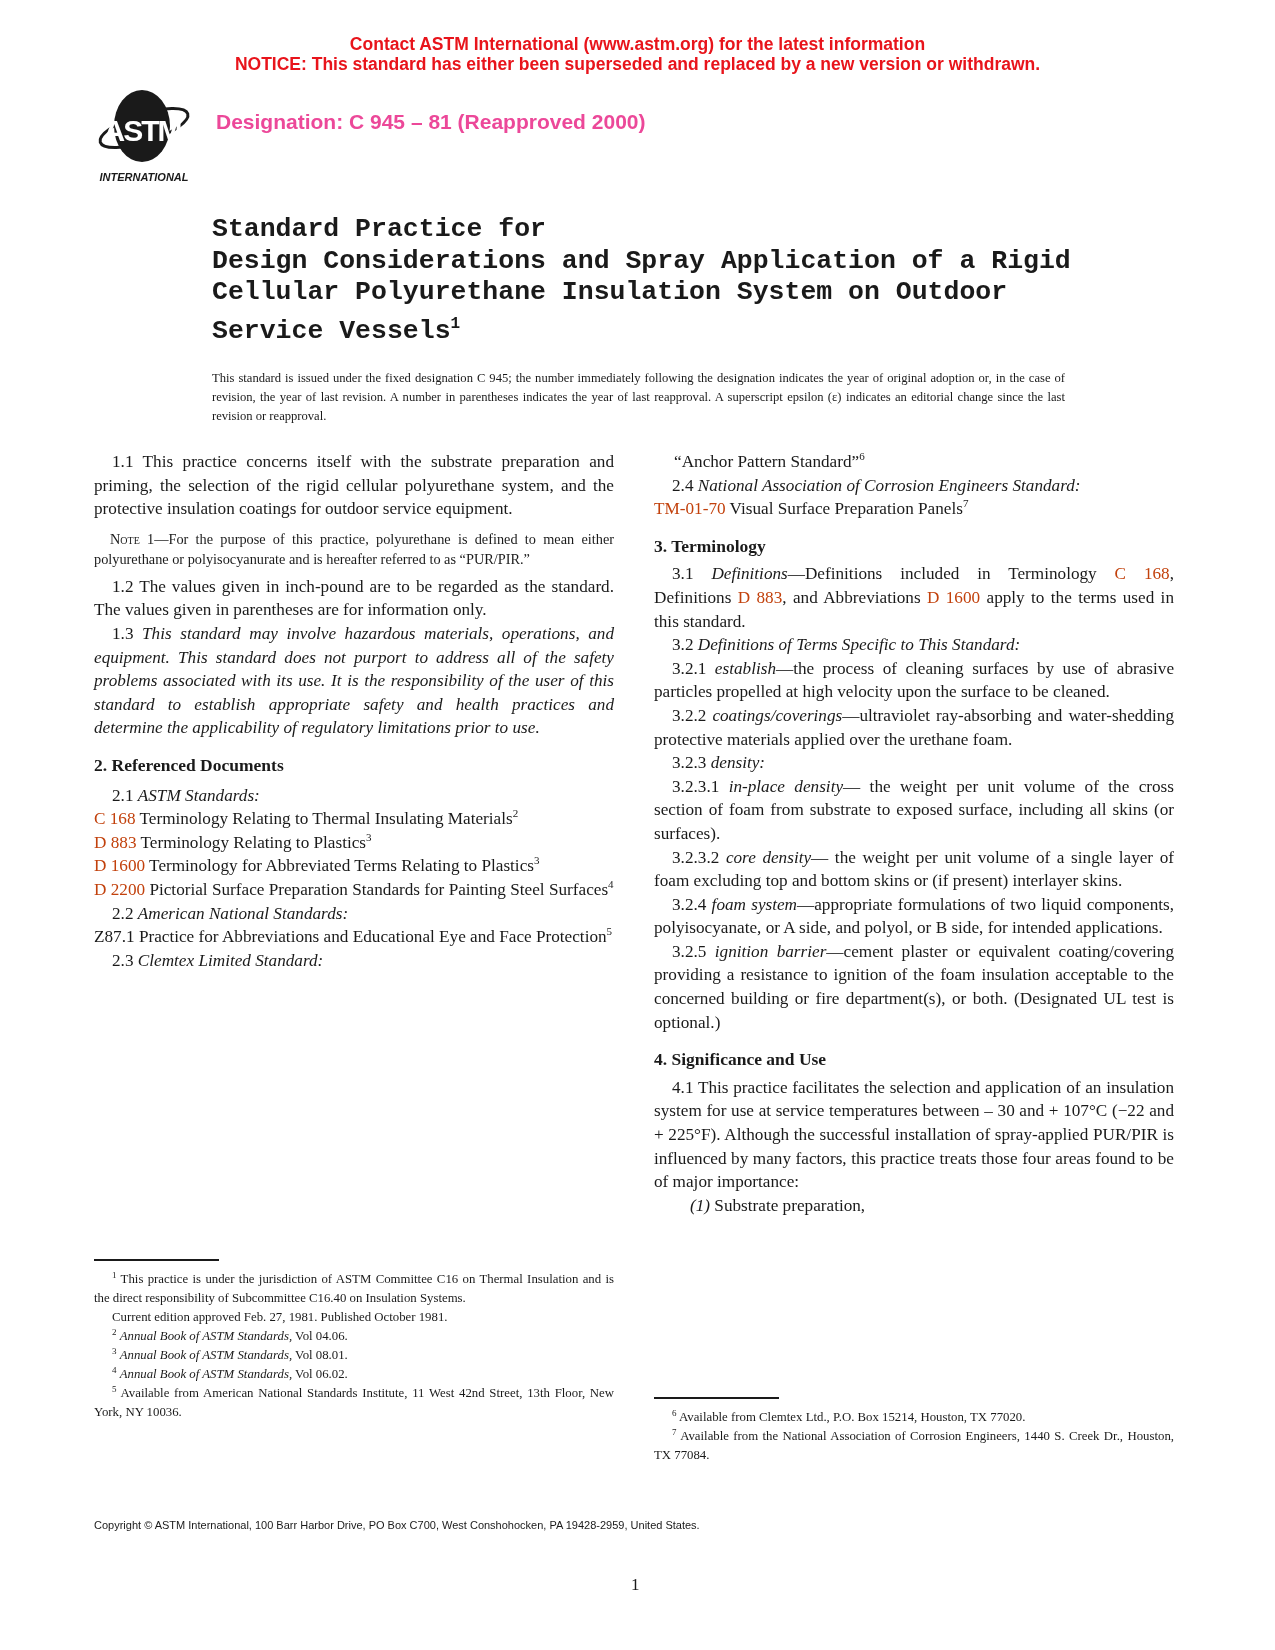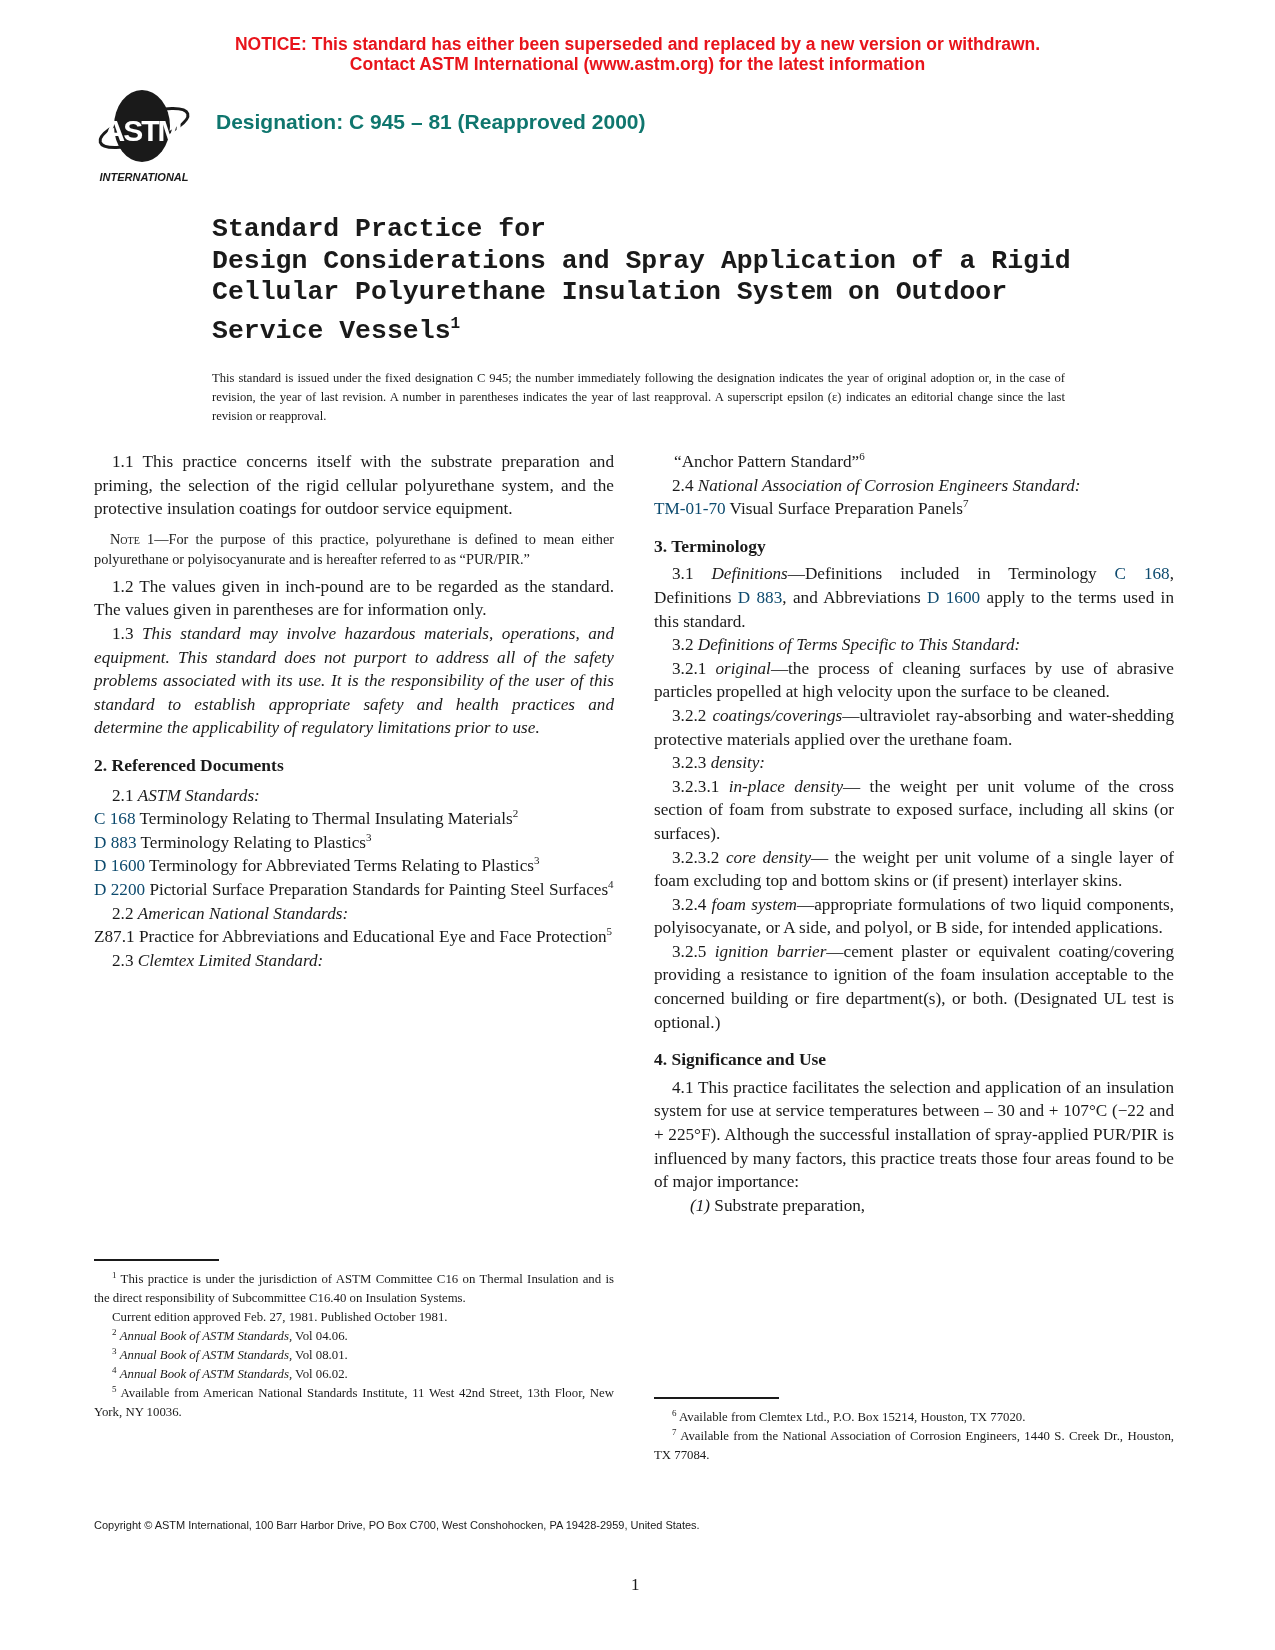--- a/index.html
+++ b/index.html
@@ -2,45 +2,45 @@
 <html><head>
 <meta charset="utf-8">
 <style>
   html, body { margin:0; padding:0; background:#fff; }
   body { width:1275px; height:1650px; position:relative; overflow:hidden; color:#1a1a1a; }
   .abs { position:absolute; }
   .sans { font-family:"Liberation Sans", sans-serif; }
   .serif { font-family:"Liberation Serif", serif; }
   .notice { left:0; width:1275px; top:34px; text-align:center; color:#e8141b; font-weight:bold; font-size:17.5px; line-height:20px; }
   .logo { left:92px; top:86px; width:108px; height:100px; }
-  .designation { left:216px; top:110px; font-size:21px; font-weight:bold; color:#0f766e; }
+  .designation { left:216px; top:110px; font-size:21px; font-weight:bold; color:#ec4899; }
   .title { left:212px; top:214px; width:880px; font-weight:bold; font-size:26.5px; line-height:31.5px; color:#1a1a1a;font-family:Liberation Mono, monospace; }
   .title sup { font-size:16px; }
   .issued { left:212px; top:369px; width:853px; font-size:12.6px; line-height:19px; text-align:justify; text-align-last:left; }
   .col { font-size:17.2px; line-height:23.6px; text-align:justify; }
   .col p { margin:0; text-indent:18px;font-family:Liberation Serif, serif; }
   .col .hang { padding-left:20px; text-indent:-20px; }
   .col h2 { font-size:17.5px; font-weight:bold; margin:0; }
   .col sup { font-size:11px; line-height:0; }
   .note { font-size:14.3px; line-height:20px; }
   .sc { font-variant:small-caps; }
-  .red { color:#0c4a6e; }
+  .red { color:#c2410c; }
   .fn { font-size:12.8px; line-height:19px; text-align:justify; }
   .fn p { margin:0; text-indent:18px; }
   .fn sup { font-size:9px; line-height:0; }
   .rule { height:2px; background:#1a1a1a; width:125px; }
   .copyright { left:94px; top:1519px; font-size:11px; color:#1a1a1a; }
   .pagenum { left:631px; top:1575px; font-size:17px; }
 </style>
 </head>
 <body>
 
 <div class="abs notice sans">
+  <div>Contact ASTM International (www.astm.org) for the latest information</div>
   <div>NOTICE: This standard has either been superseded and replaced by a new version or withdrawn.</div>
-  <div>Contact ASTM International (www.astm.org) for the latest information</div>
 </div>
 
 <div class="abs logo">
   <svg width="108" height="100" viewBox="0 0 108 100">
     <ellipse cx="52" cy="42" rx="46" ry="14" fill="none" stroke="#1a1a1a" stroke-width="3" transform="rotate(-18 52 42)"></ellipse>
     <ellipse cx="50" cy="40" rx="28" ry="36" fill="#1a1a1a"></ellipse>
     <text x="50" y="55" text-anchor="middle" font-family="Liberation Sans, sans-serif" font-weight="bold" font-size="30" fill="#fff" letter-spacing="-2">ASTM</text>
     <text x="52" y="95" text-anchor="middle" font-family="Liberation Sans, sans-serif" font-weight="bold" font-style="italic" font-size="11" fill="#1a1a1a">INTERNATIONAL</text>
   </svg>
 </div>
@@ -82,21 +82,21 @@
 </div>
 
 <div class="abs col serif" style="left:654px; top:450px; width:520px;">
   <div style="padding-left:20px;"><span>“Anchor Pattern Standard”</span><sup>6</sup></div>
   <p><span>2.4 </span><i>National Association of Corrosion Engineers Standard:</i></p>
   <div class="hang"><span class="red">TM-01-70</span><span> Visual Surface Preparation Panels</span><sup>7</sup></div>
 
   <h2 style="margin:14px 0 4px;">3.  Terminology</h2>
   <p><span>3.1 </span><i>Definitions</i><span>—Definitions included in Terminology </span><span class="red">C 168</span><span>, Definitions </span><span class="red">D 883</span><span>, and Abbreviations </span><span class="red">D 1600</span><span> apply to the terms used in this standard.</span></p>
   <p><span>3.2 </span><i>Definitions of Terms Specific to This Standard:</i></p>
-  <p><span>3.2.1 </span><i>original</i><span>—the process of cleaning surfaces by use of abrasive particles propelled at high velocity upon the surface to be cleaned.</span></p>
+  <p><span>3.2.1 </span><i>establish</i><span>—the process of cleaning surfaces by use of abrasive particles propelled at high velocity upon the surface to be cleaned.</span></p>
   <p><span>3.2.2 </span><i>coatings/coverings</i><span>—ultraviolet ray-absorbing and water-shedding protective materials applied over the urethane foam.</span></p>
   <p><span>3.2.3 </span><i>density:</i><span></span></p>
   <p><span>3.2.3.1 </span><i>in-place density</i><span>— the weight per unit volume of the cross section of foam from substrate to exposed surface, including all skins (or surfaces).</span></p>
   <p><span>3.2.3.2 </span><i>core density</i><span>— the weight per unit volume of a single layer of foam excluding top and bottom skins or (if present) interlayer skins.</span></p>
   <p><span>3.2.4 </span><i>foam system</i><span>—appropriate formulations of two liquid components, polyisocyanate, or A side, and polyol, or B side, for intended applications.</span></p>
   <p><span>3.2.5 </span><i>ignition barrier</i><span>—cement plaster or equivalent coating/covering providing a resistance to ignition of the foam insulation acceptable to the concerned building or fire department(s), or both. (Designated UL test is optional.)</span></p>
 
   <h2 style="margin:14px 0 4px;">4.  Significance and Use</h2>
   <p>4.1  This practice facilitates the selection and application of an insulation system for use at service temperatures between – 30  and + 107°C  (−22  and + 225°F).  Although the successful installation of spray-applied PUR/PIR is influenced by many factors, this practice treats those four areas found to be of major importance:</p>
   <div style="padding-left:36px;"><i>(1)</i><span> Substrate preparation,</span></div>

